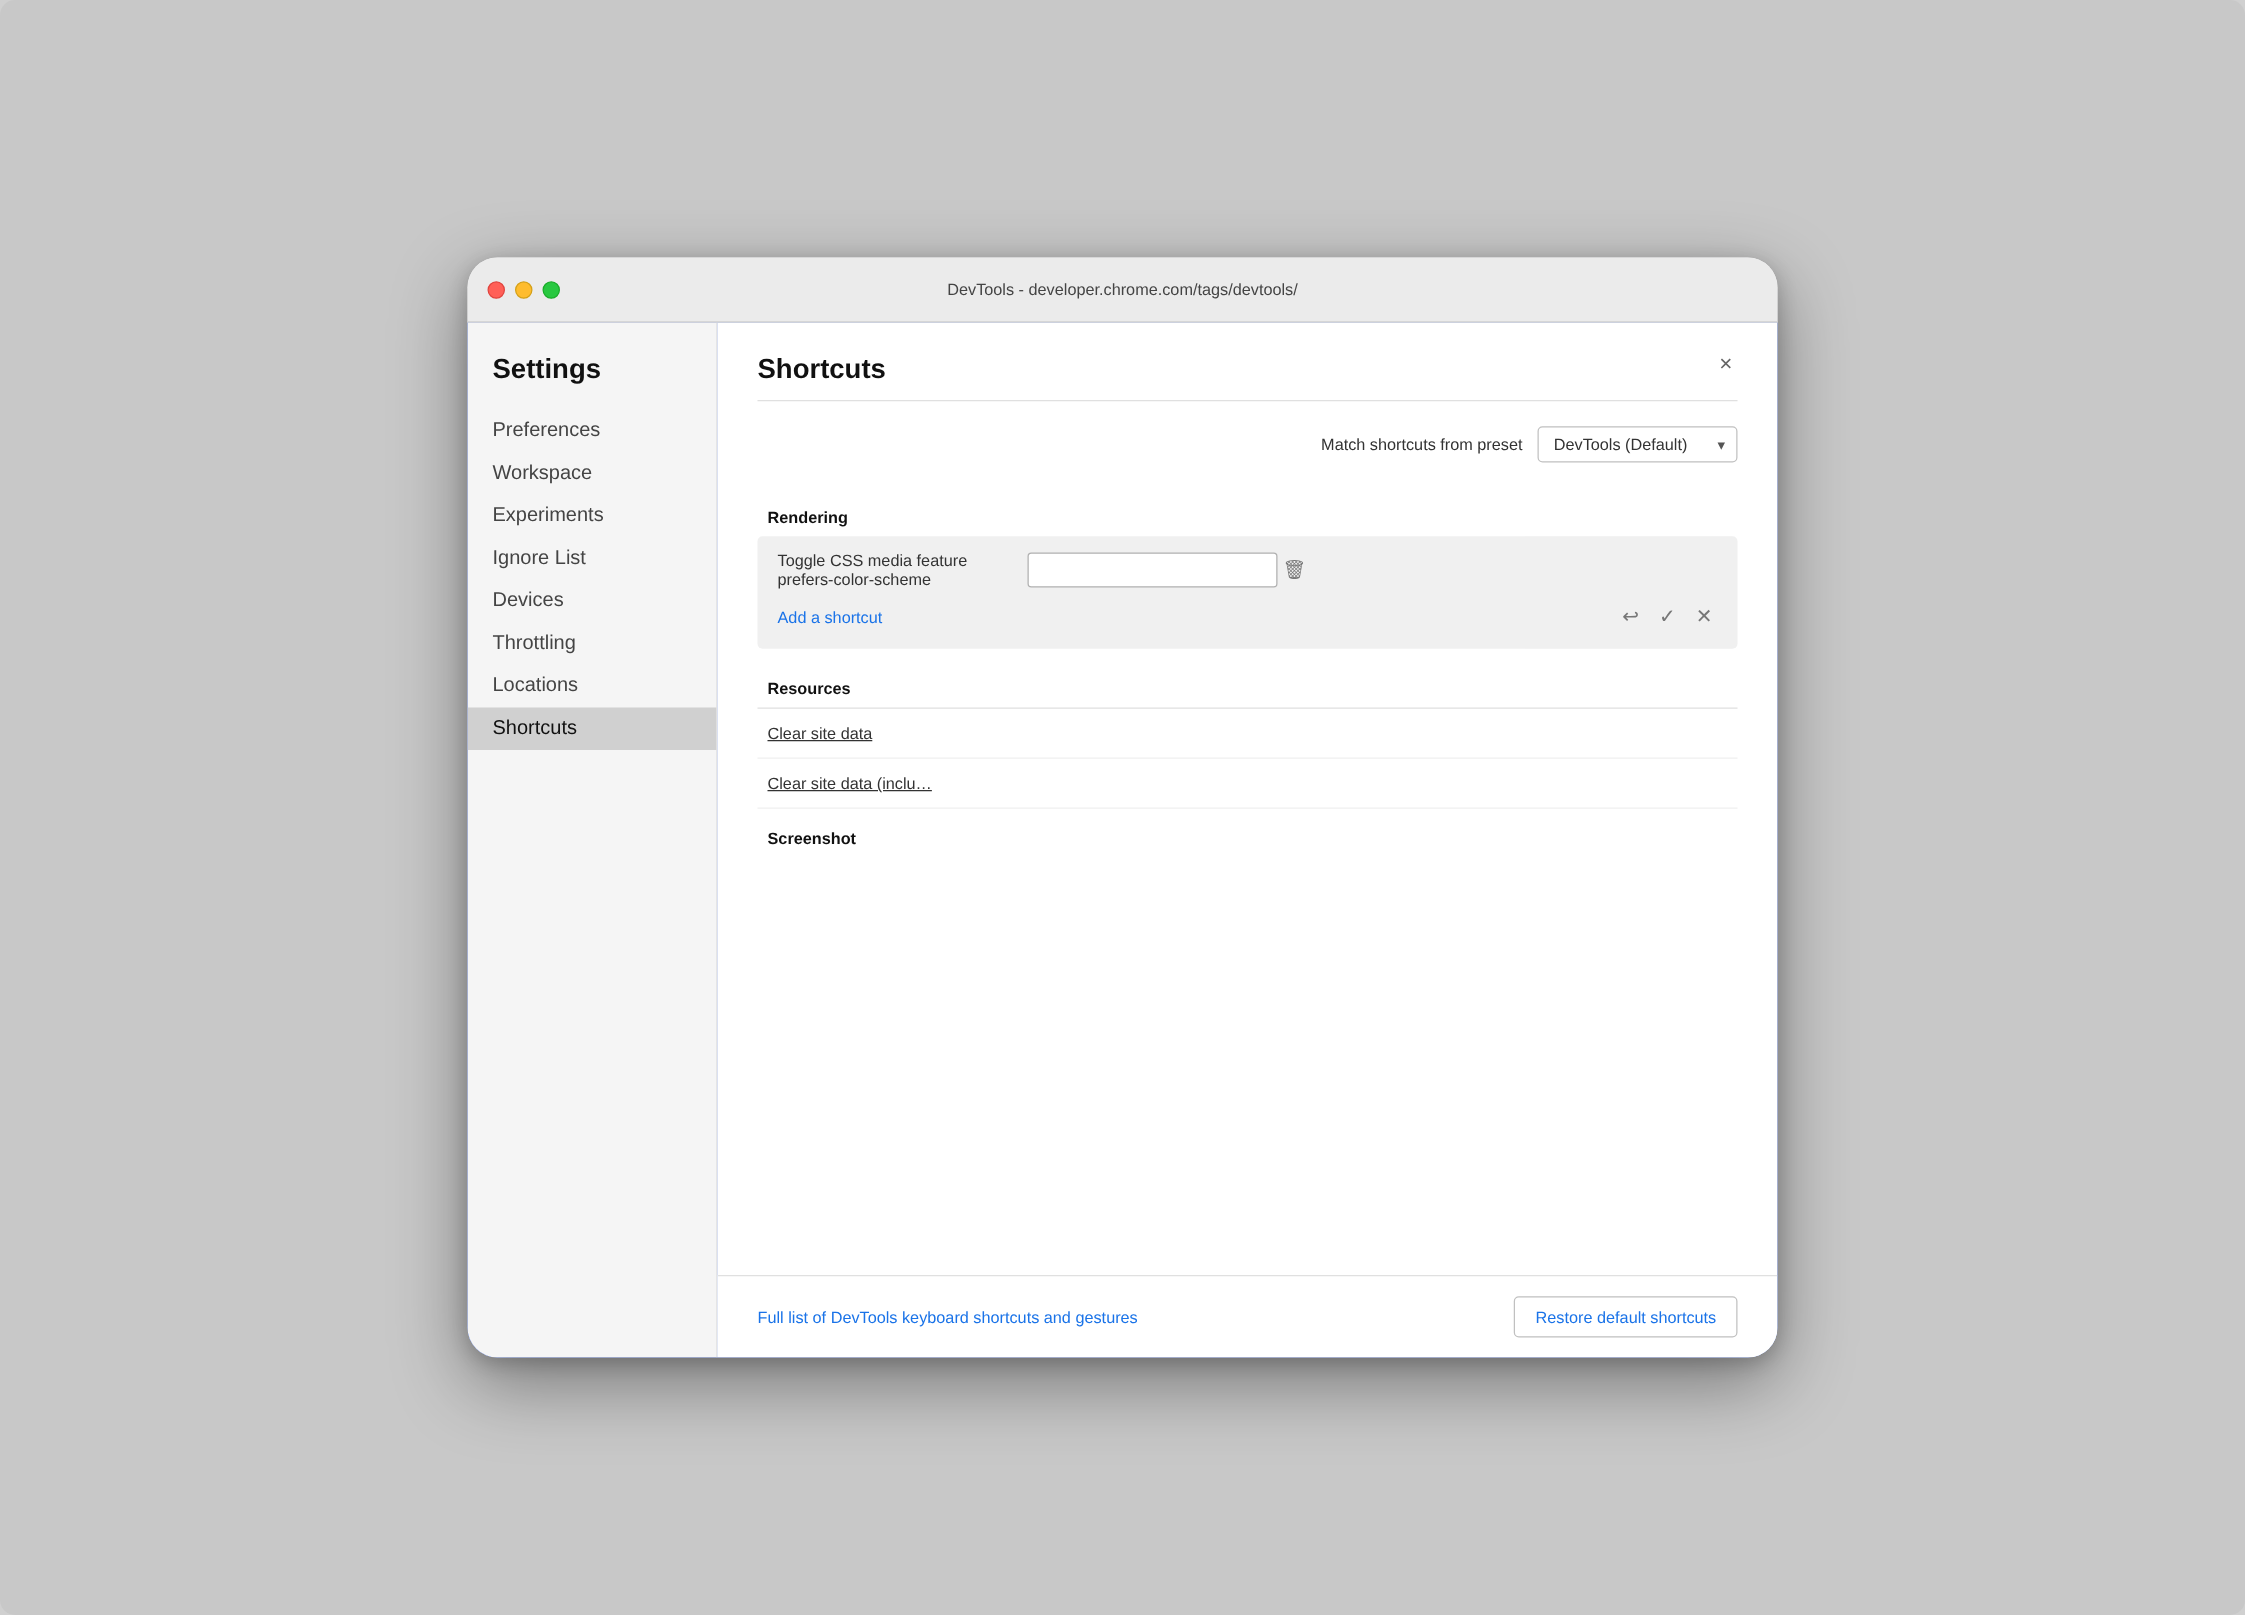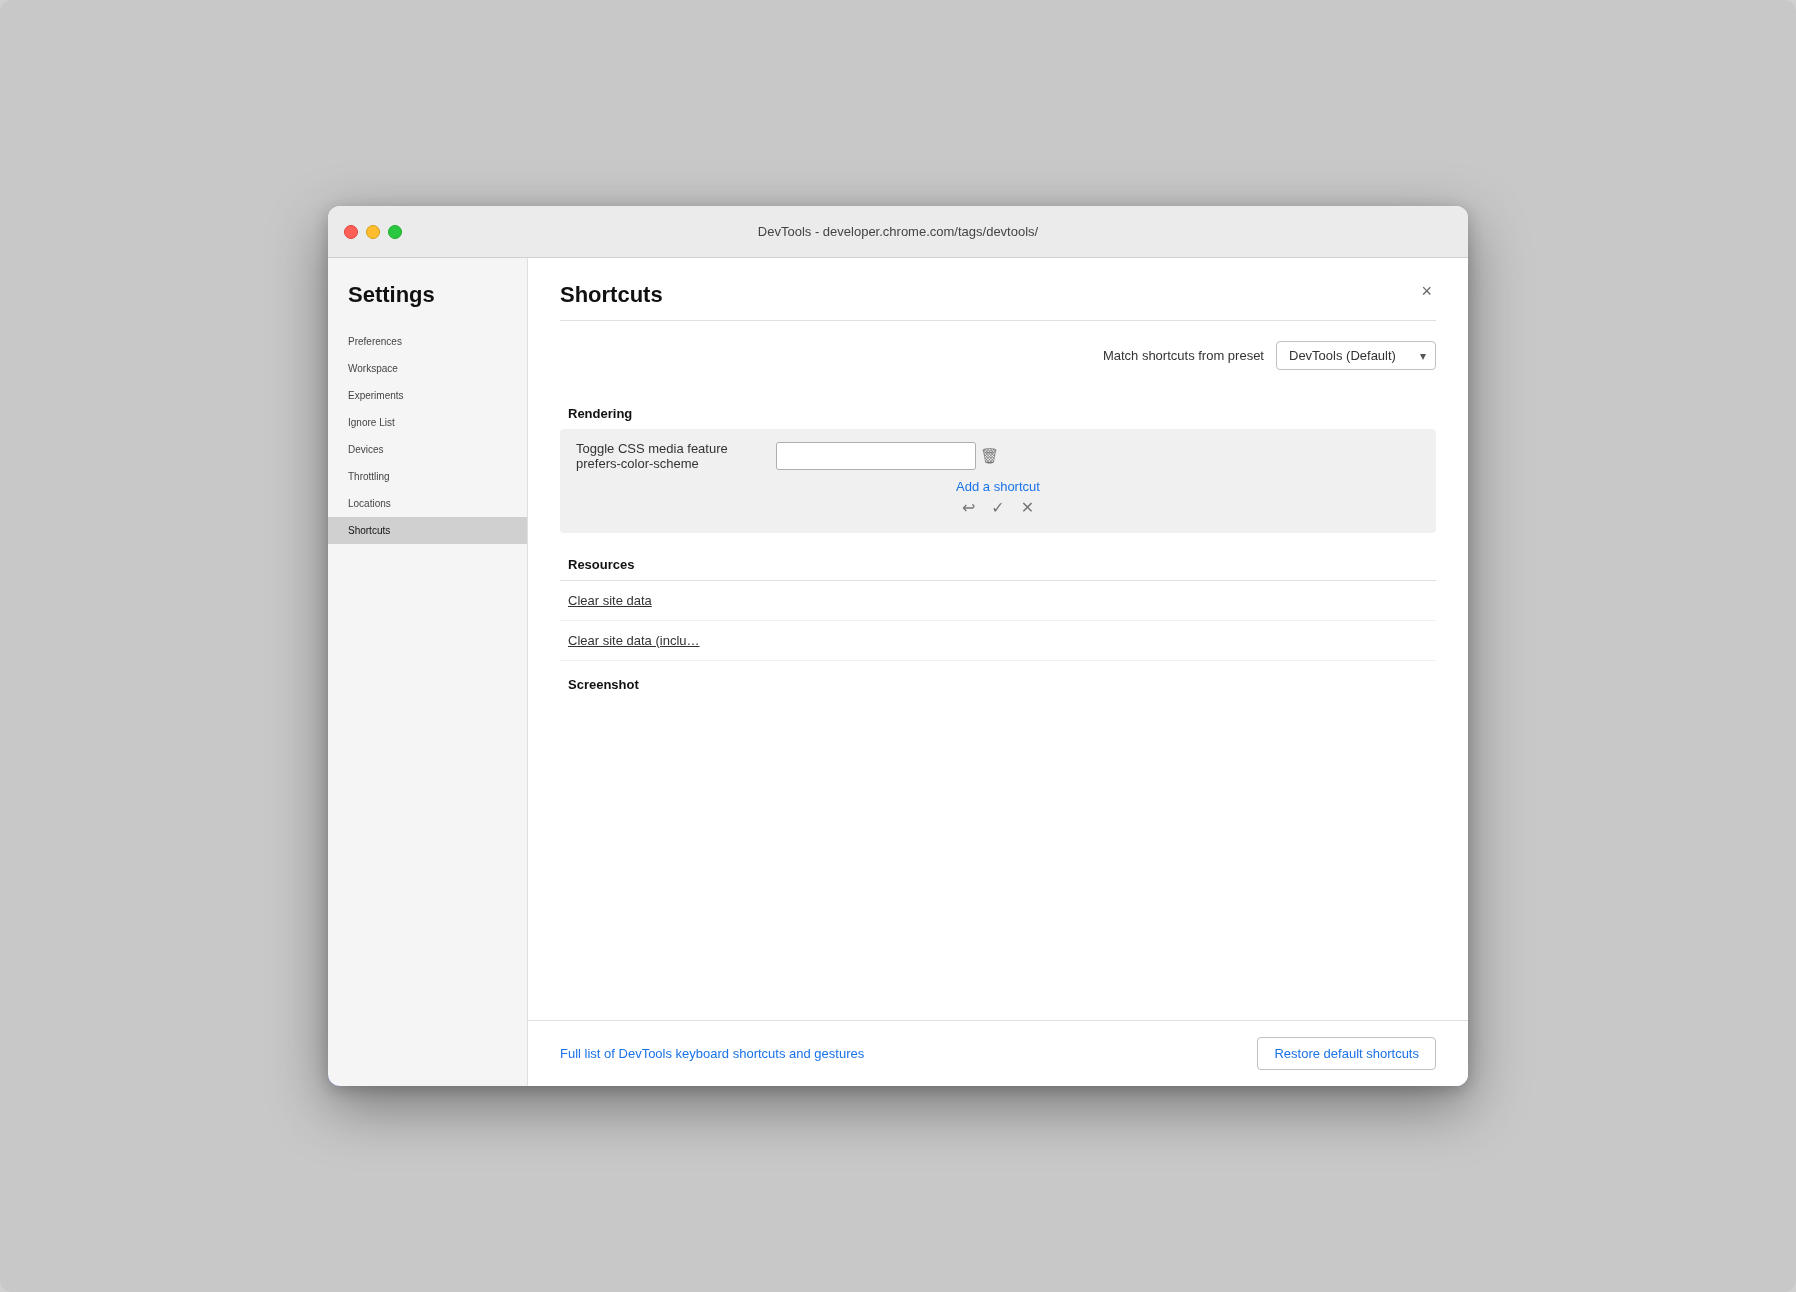--- a/index.html
+++ b/index.html
@@ -17,24 +17,24 @@
       width: 1796px;
       height: 1292px;
       background: #c8c8c8;
       display: flex;
       align-items: center;
       justify-content: center;
       border-radius: 12px;
     }
 
     .window {
-      width: 1140px;
+      width: 1048px;
       height: 880px;
       background: #f5f5f7;
-      border-radius: 12px;
+      border-radius: 24px;
       box-shadow: 0 20px 60px rgba(0,0,0,0.4), 0 4px 16px rgba(0,0,0,0.2);
       overflow: hidden;
       display: flex;
       flex-direction: column;
     }
 
     .titlebar {
       background: #ebebeb;
       height: 52px;
       display: flex;
@@ -89,21 +89,21 @@
 
     .sidebar-title {
       font-size: 22px;
       font-weight: 600;
       color: #111;
       padding: 0 20px 20px 20px;
     }
 
     .sidebar-item {
       padding: 8px 20px;
-      font-size: 10px;
+      font-size: 16px;
       color: #444;
       cursor: pointer;
       border-radius: 0;
     }
 
     .sidebar-item.active {
       background: #d0d0d0;
       color: #111;
       font-weight: 500;
     }
@@ -293,21 +293,20 @@
       display: flex;
       align-items: center;
       justify-content: center;
     }
 
     .rendering-actions {
       display: flex;
       align-items: center;
       justify-content: space-between;
       margin-top: 8px;
-      flex-direction: column;
     }
 
     .add-shortcut-link {
       color: #1a73e8;
       font-size: 13px;
       cursor: pointer;
       text-decoration: none;
     }
 
     .action-icons {

